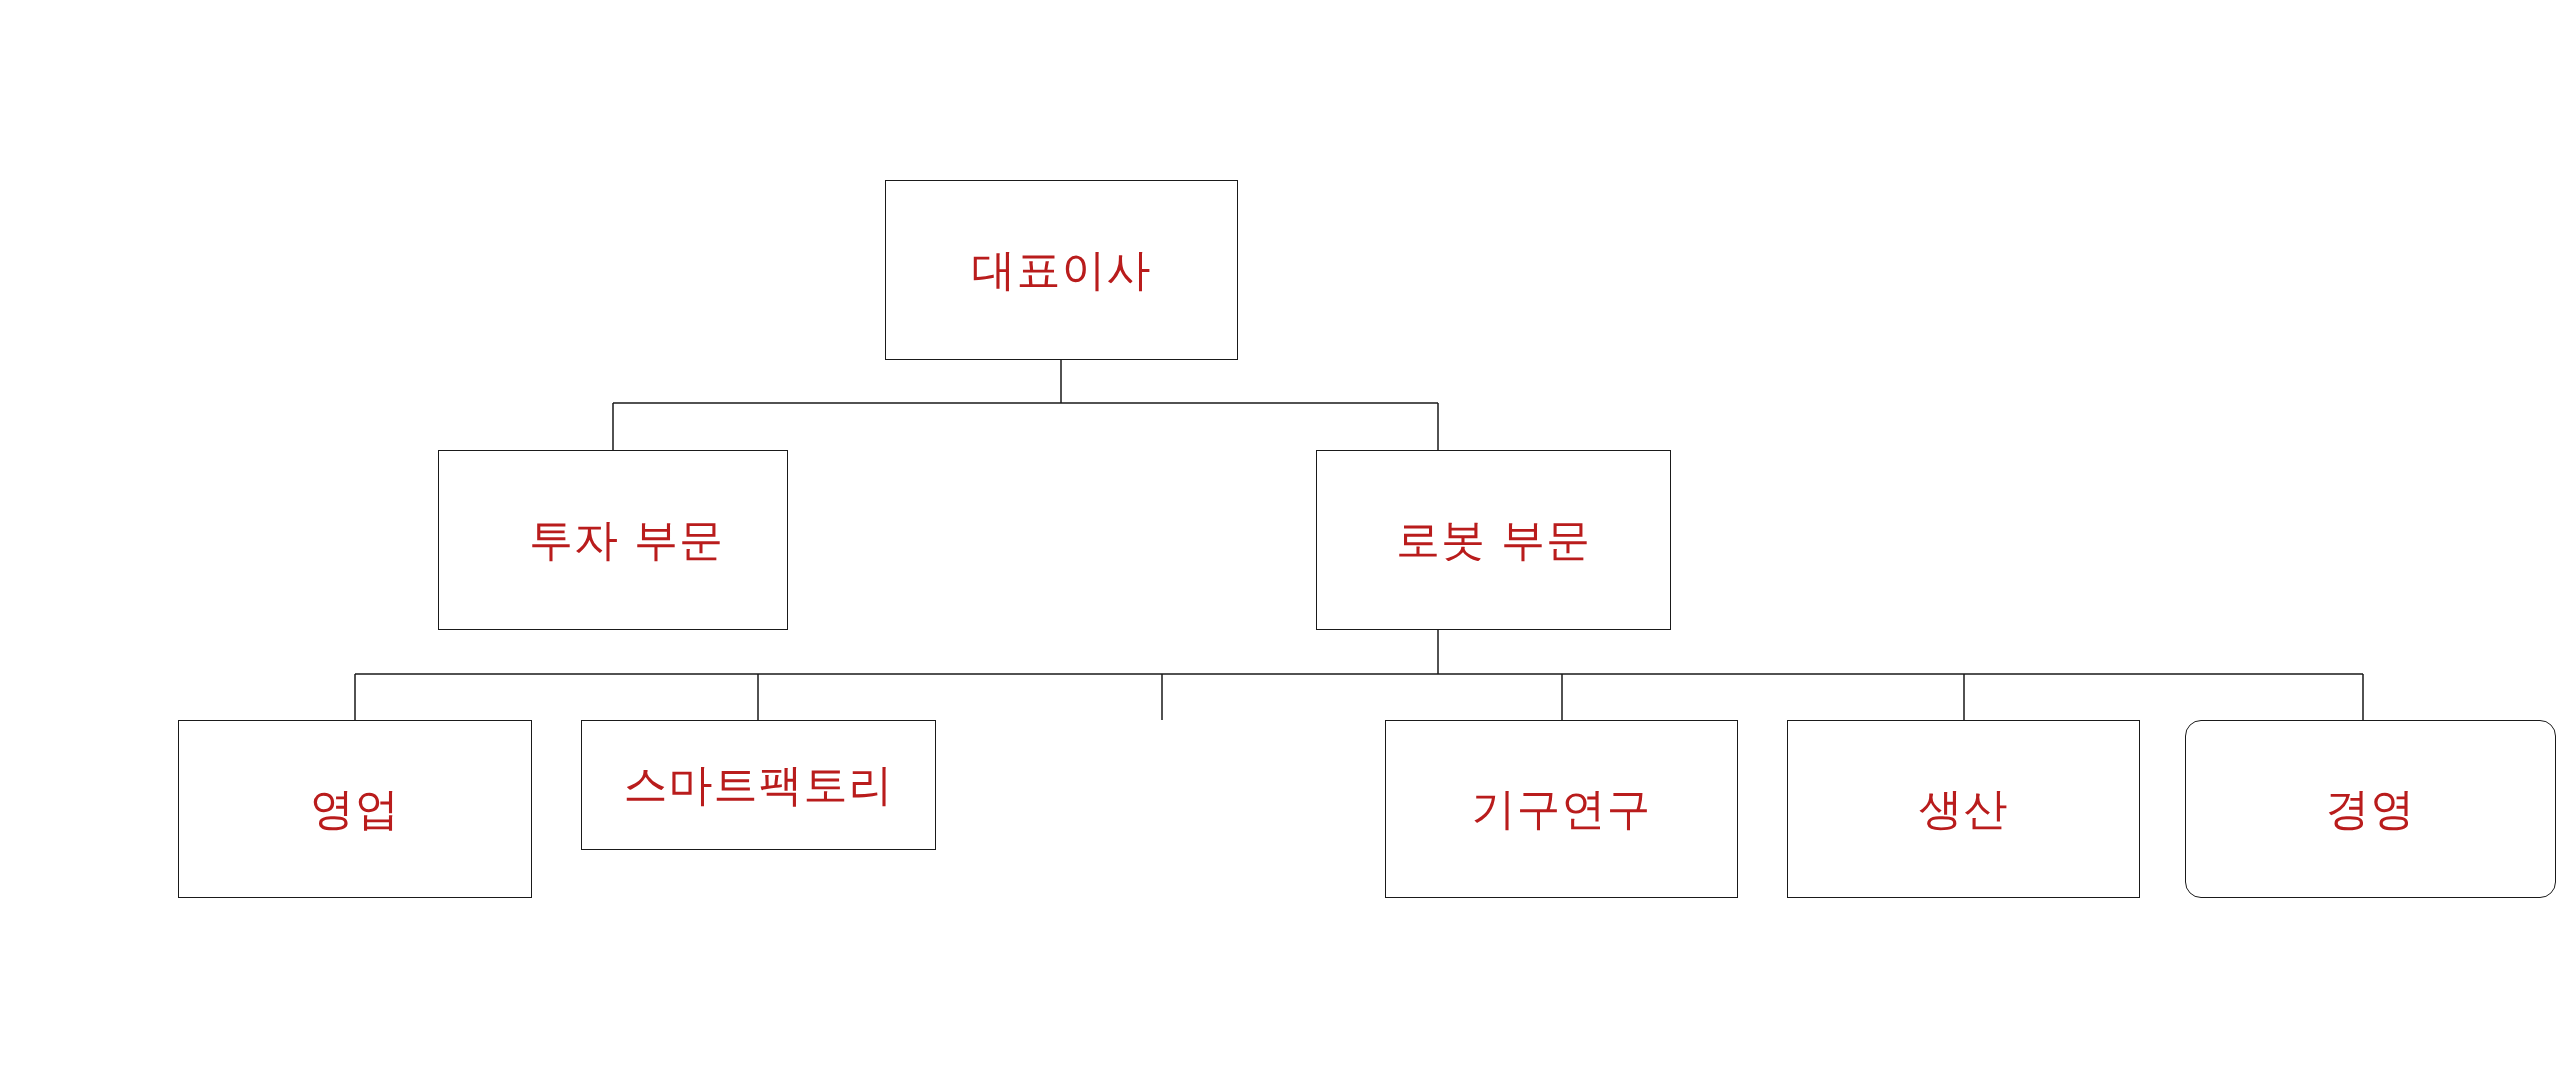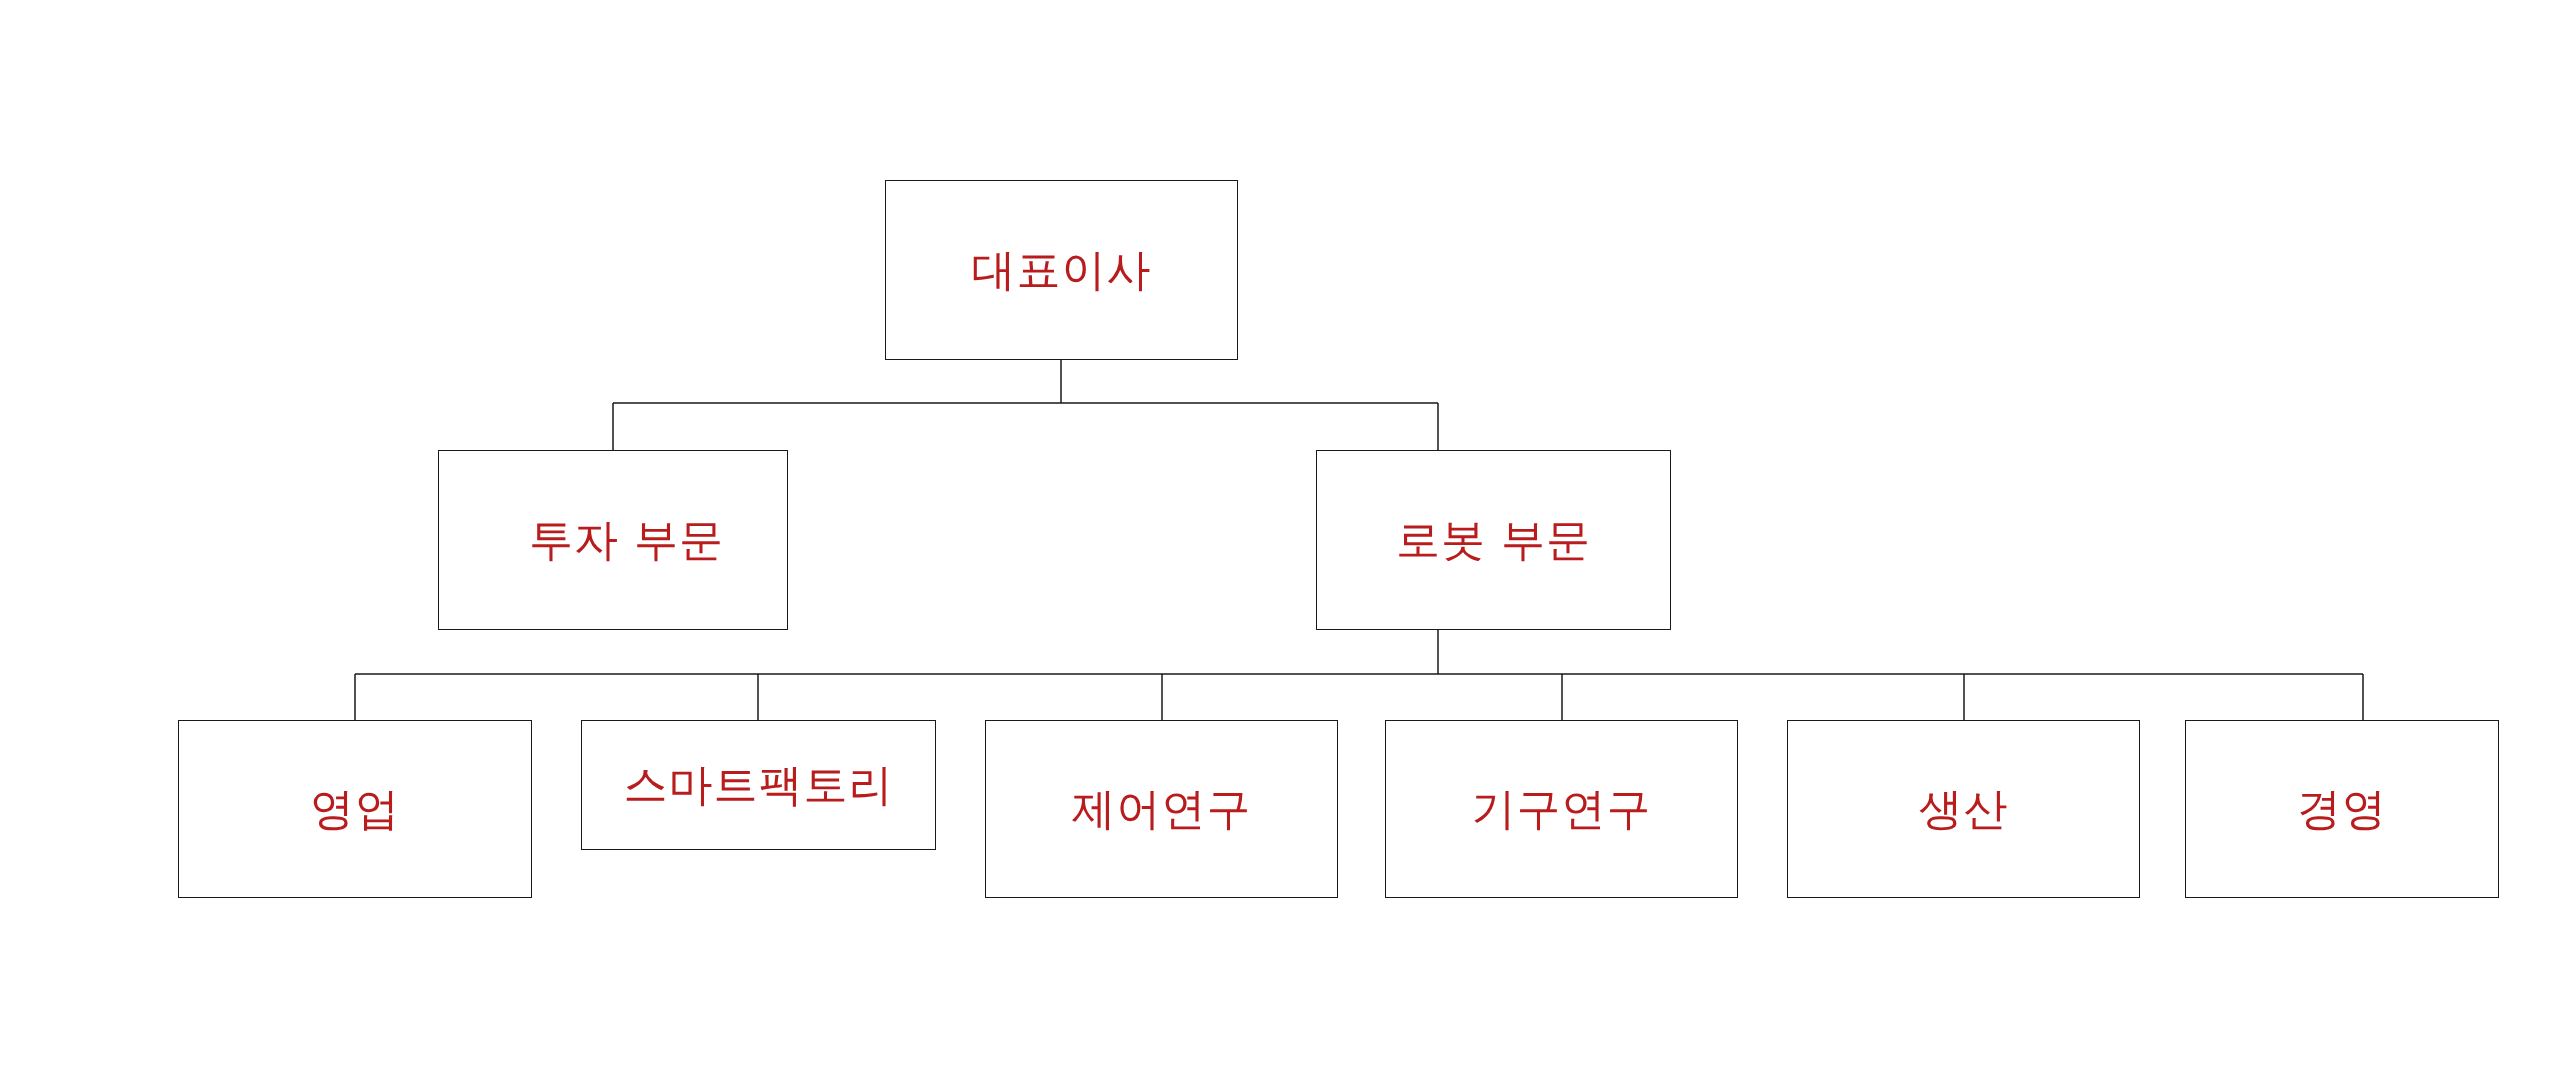--- a/index.html
+++ b/index.html
@@ -40,21 +40,21 @@
   }
   
   #node-ceo          { left: 885px;  top: 180px; width: 353px; height: 180px; }
   #node-invest       { left: 438px;  top: 450px; width: 350px; height: 180px; padding-left: 27px; }
   #node-robot        { left: 1316px; top: 450px; width: 355px; height: 180px; text-align: center; }
   #node-sales        { left: 178px;  top: 720px; width: 354px; height: 178px; align-items: center; }
   #node-smartfactory { left: 581px;  top: 720px; width: 355px; height: 130px; }
   #node-control      { left: 985px;  top: 720px; width: 353px; height: 178px; }
   #node-mechanism    { left: 1385px; top: 720px; width: 353px; height: 178px; }
   #node-production   { left: 1787px; top: 720px; width: 353px; height: 178px; }
-  #node-management   { left: 2185px; top: 720px; width: 314px; height: 178px; }
+  #node-management   { left: 2185px; top: 720px; width: 371px; height: 178px; border-radius: 16px; }
 </style>
 </head>
 <body>
 
 <div class="canvas">
 
   <svg class="connectors" viewBox="0 0 2565 1079" xmlns="http://www.w3.org/2000/svg">
     <path d="M1061 360 V403 M613 403 H1438 M613 403 V450 M1438 403 V450
              M1438 630 V674 M355 674 H2363
              M355 674 V720 M758 674 V720 M1162 674 V720
@@ -74,23 +74,20 @@
   </div>
 
   <div class="node" id="node-sales">
     <span class="node-label">영업</span>
   </div>
 
   <div class="node" id="node-smartfactory">
     <span class="node-label">스마트팩토리</span>
   </div>
 
-  <div class="node" id="node-control">
-    <span class="node-label">제어연구</span>
-  </div>
 
   <div class="node" id="node-mechanism">
     <span class="node-label">기구연구</span>
   </div>
 
   <div class="node" id="node-production">
     <span class="node-label">생산</span>
   </div>
 
   <div class="node" id="node-management">

